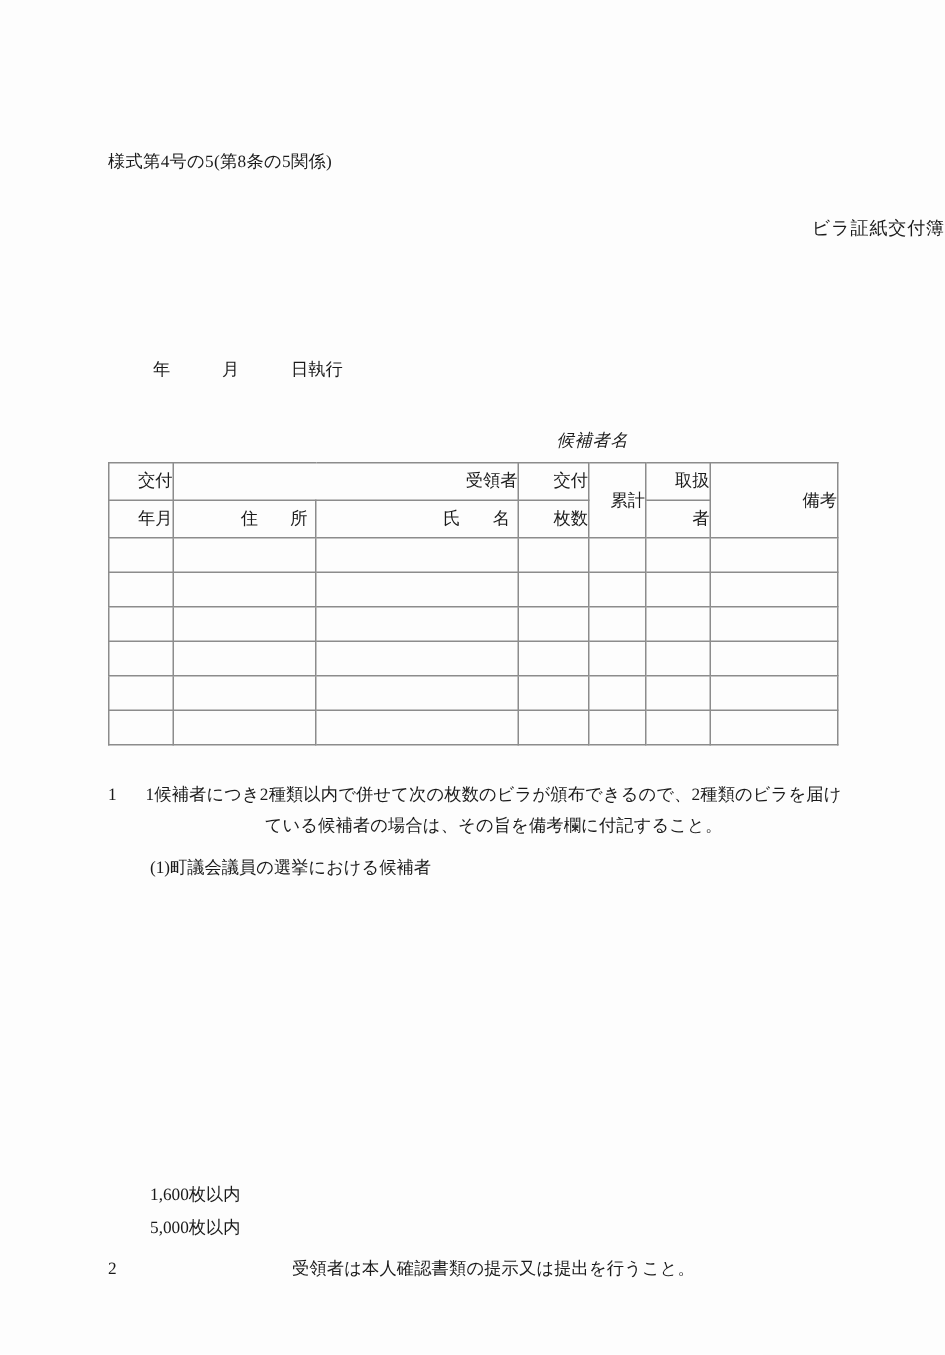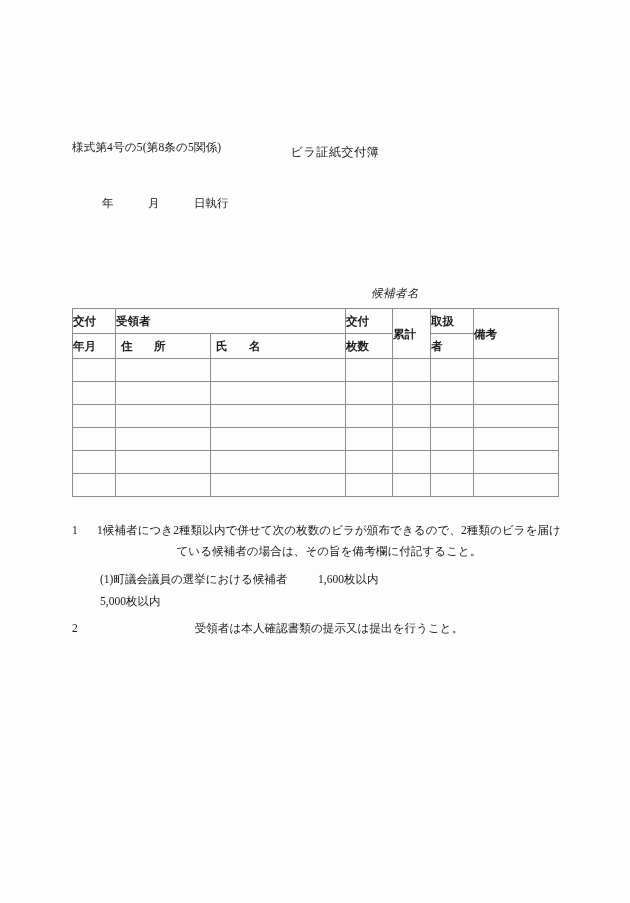--- a/index.html
+++ b/index.html
@@ -26,44 +26,44 @@
   }
 
   
   .form-no {
     position: absolute;
     left: 72px;
     top: 100px;
     font-size: 11.5px;
     letter-spacing: 0.2px;
     white-space: nowrap;
-    margin-top: 40px;
   }
   .doc-title {
     position: absolute;
     left: 0;
     top: 144px;
     width: 630px;
-    text-align: center;
+    text-align: right;
     font-size: 12px;
     letter-spacing: 0.6px;
     padding-left: 40px;
     box-sizing: border-box;
   }
 
   
   .meta {
     position: absolute;
     left: 72px;
     top: 192px;
     font-size: 11.5px;
     line-height: 23px;
   }
   .meta-line {
     white-space: pre;
+    margin-top: 44px;
   }
   .meta-line.indent {
     padding-left: 30px;
   }
 
   
   .candidate-label {
     position: absolute;
     left: 345px;
     top: 286px;
@@ -82,23 +82,23 @@
     width: 486px;
   }
   table.ledger {
     border-collapse: collapse;
     width: 486px;
     table-layout: fixed;
   }
   table.ledger th,
   table.ledger td {
     border: 1px solid #8c8c8c;
-    font-weight: bold;
-    font-size: 11.5px;
-    text-align: left;
+    font-weight: normal;
+    font-size: 11.5px;
+    text-align: right;
     vertical-align: middle;
     padding: 0;
     height: 24px;
     line-height: 24px;
     color: #1a1a1a;
   }
   table.ledger tr.data-row td {
     height: 22px;
     line-height: 22px;
   }
@@ -141,20 +141,21 @@
     letter-spacing: 0.1px;
     text-align: center;
   }
   .sub-list {
     margin: 2px 0 6px 0;
     padding-left: 28px;
   }
   .sub-item {
     display: flex;
     line-height: 22px;
+    flex-direction: column;
   }
   .sub-label {
     width: 218px;
     flex: 0 0 218px;
     white-space: nowrap;
   }
   .sub-value {
     flex: 0 0 auto;
     white-space: nowrap;
   }

